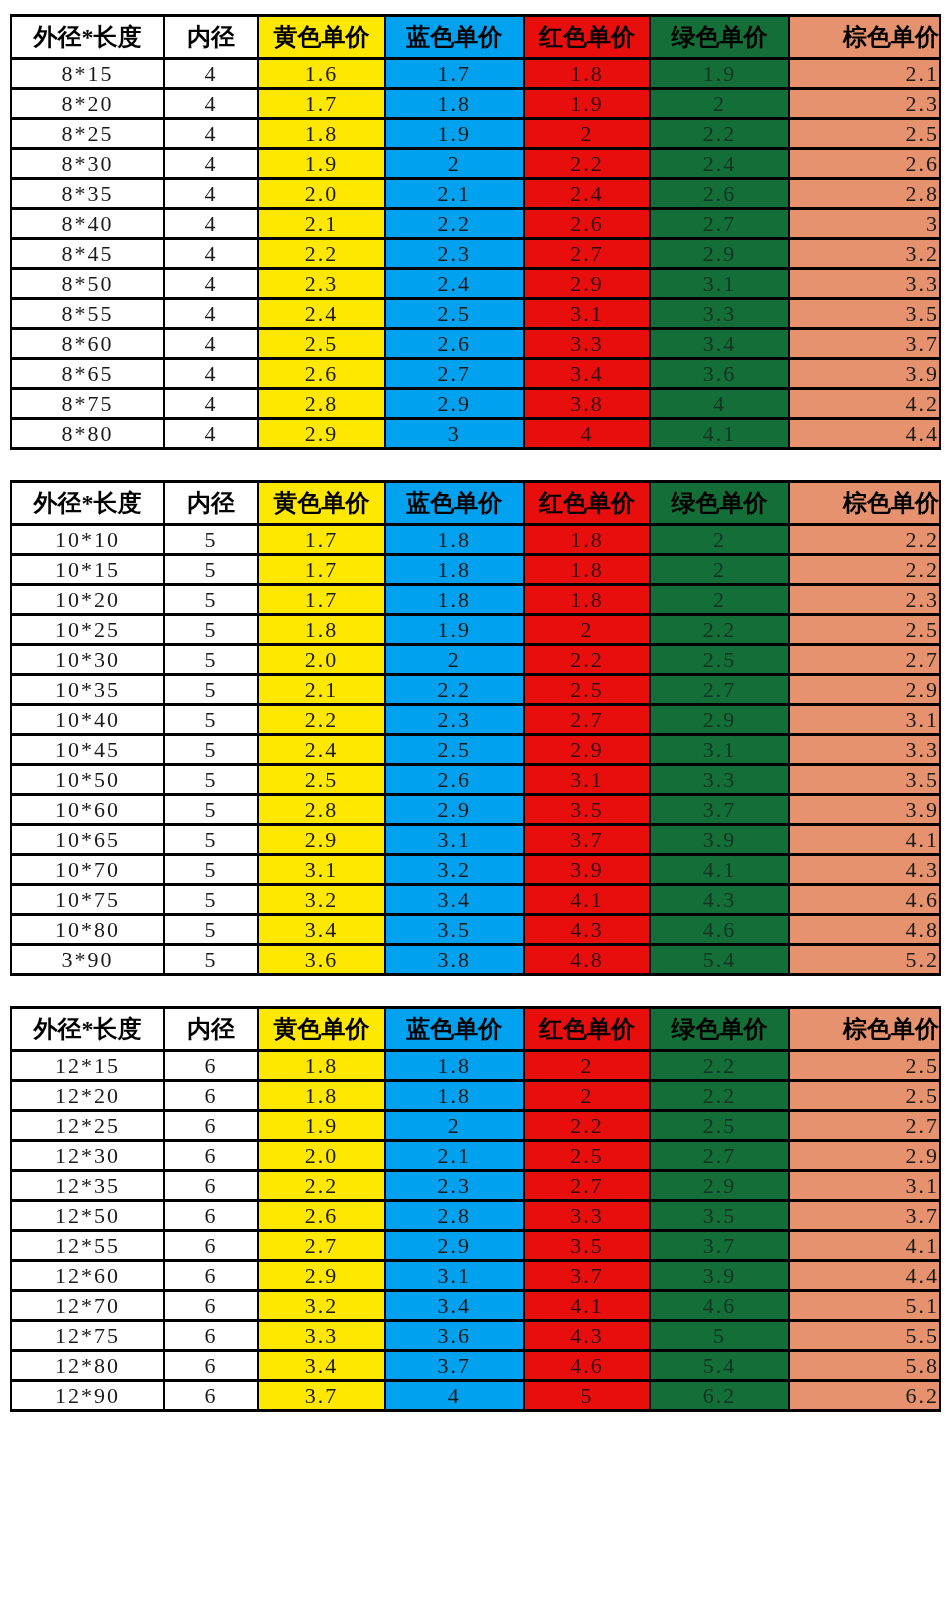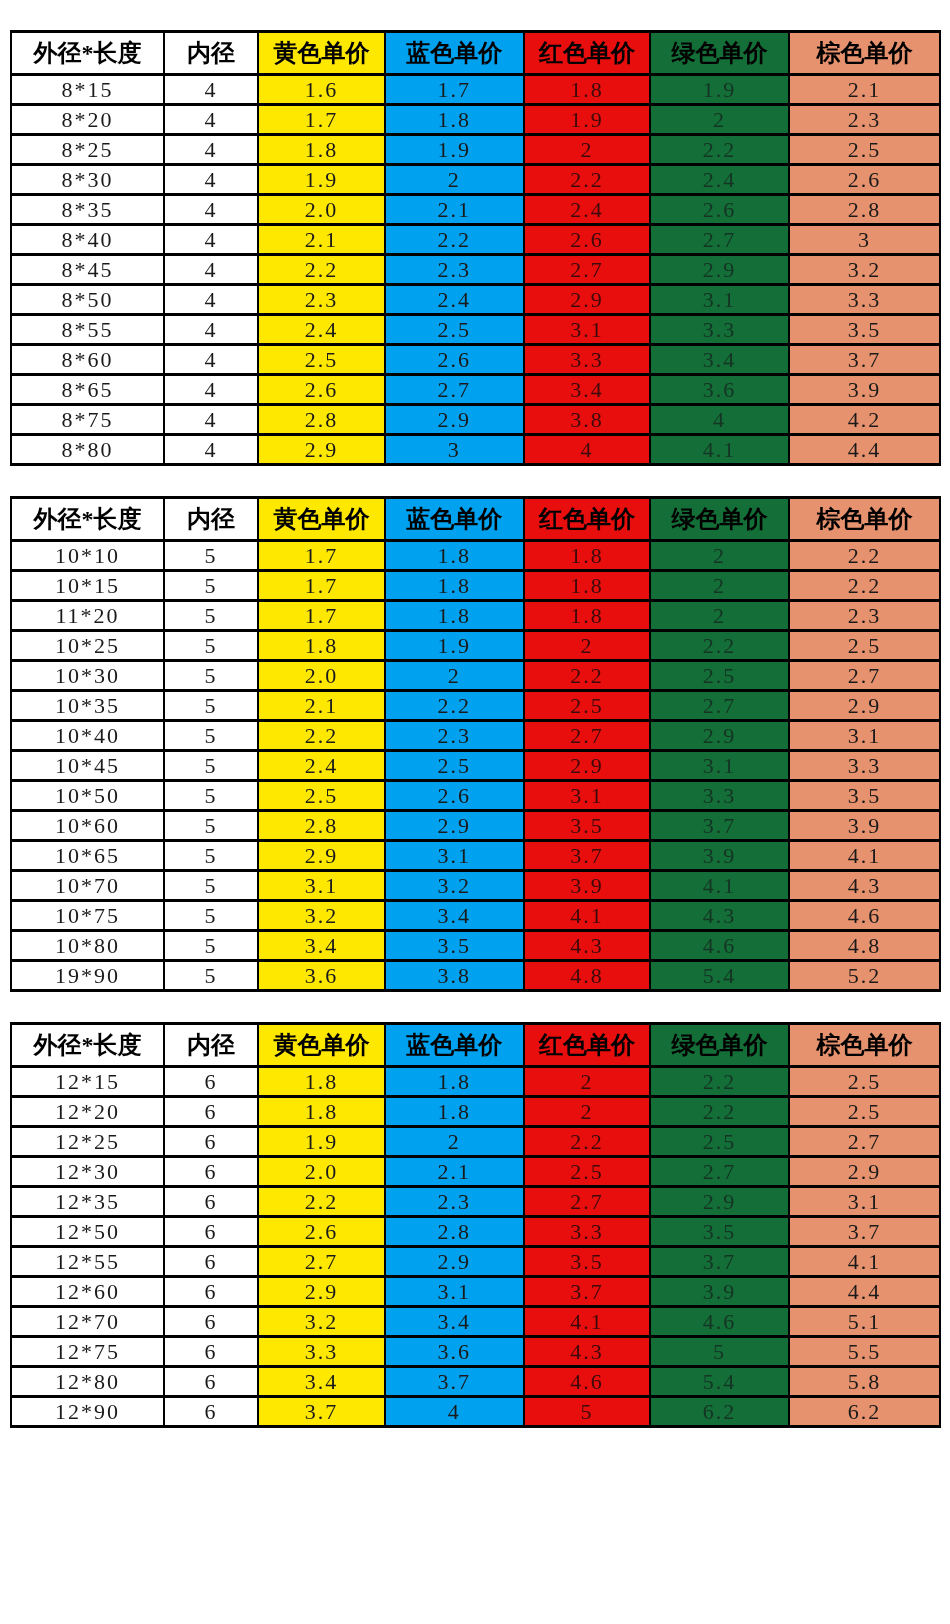--- a/index.html
+++ b/index.html
@@ -4,21 +4,21 @@
 <style>
   html, body {
     margin: 0;
     padding: 0;
     background: #ffffff;
     font-family: "Liberation Serif", "DejaVu Serif", serif;
   }
   .page {
     width: 950px;
     box-sizing: border-box;
-    padding: 30px 9px 18px 10px;
+    padding: 14px 9px 18px 10px;
   }
   table.price-table {
     border-collapse: collapse;
     table-layout: fixed;
     width: 931px;
     margin: 0 0 30px 0;
   }
   table.price-table:last-child { margin-bottom: 0; }
   th, td {
     border: solid var(--border, #000);
@@ -41,21 +41,21 @@
     color: #1a1a1a;
     letter-spacing: 2px;
   }
   
   th:nth-child(1), td:nth-child(1) { width: 149px; }
   th:nth-child(2), td:nth-child(2) { width: 91px;  }
   th:nth-child(3), td:nth-child(3) { width: 123px; }
   th:nth-child(4), td:nth-child(4) { width: 135px; }
   th:nth-child(5), td:nth-child(5) { width: 123px; }
   th:nth-child(6), td:nth-child(6) { width: 135px; }
-  th:nth-child(7), td:nth-child(7) { width: 147px; }
+  th:nth-child(7), td:nth-child(7) { width: 147px; text-align: right; }
   
   .c-white  { background: #ffffff; }
   .c-yellow { background: var(--yellow, #ffe800); margin-left: 8px; }
   .c-blue   { background: var(--blue, #00a2ef); }
   .c-red    { background: var(--red, #e80e0e); }
   .c-green  { background: var(--green, #146e37); margin-left: 40px; }
   .c-brown  { background: var(--brown, #e7926e); }
   td.c-green { color: #143424; }
   td.c-red   { color: #3c0a0a; }
 </style>
@@ -220,21 +220,21 @@
         <tr>
           <td class="c-white">10*15</td>
           <td class="c-white">5</td>
           <td class="c-yellow">1.7</td>
           <td class="c-blue">1.8</td>
           <td class="c-red">1.8</td>
           <td class="c-green">2</td>
           <td class="c-brown">2.2</td>
         </tr>
         <tr>
-          <td class="c-white">11*20</td>
+          <td class="c-white">10*20</td>
           <td class="c-white">5</td>
           <td class="c-yellow">1.7</td>
           <td class="c-blue">1.8</td>
           <td class="c-red">1.8</td>
           <td class="c-green">2</td>
           <td class="c-brown">2.3</td>
         </tr>
         <tr>
           <td class="c-white">10*25</td>
           <td class="c-white">5</td>
@@ -328,21 +328,21 @@
         <tr>
           <td class="c-white">10*80</td>
           <td class="c-white">5</td>
           <td class="c-yellow">3.4</td>
           <td class="c-blue">3.5</td>
           <td class="c-red">4.3</td>
           <td class="c-green">4.6</td>
           <td class="c-brown">4.8</td>
         </tr>
         <tr>
-          <td class="c-white">19*90</td>
+          <td class="c-white">3*90</td>
           <td class="c-white">5</td>
           <td class="c-yellow">3.6</td>
           <td class="c-blue">3.8</td>
           <td class="c-red">4.8</td>
           <td class="c-green">5.4</td>
           <td class="c-brown">5.2</td>
         </tr>
       </tbody>
     </table>
   <table class="price-table">

